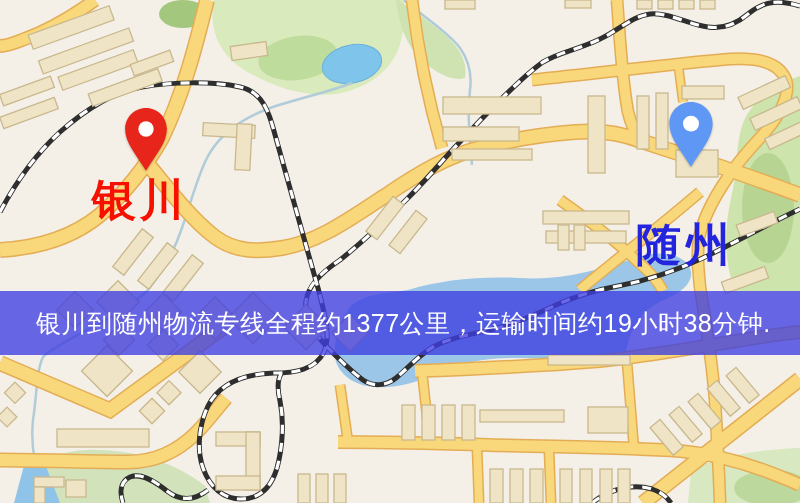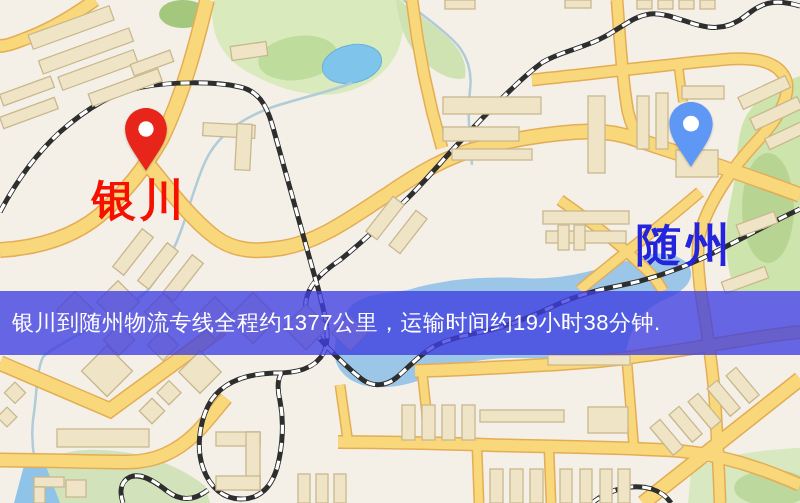--- a/index.html
+++ b/index.html
@@ -7,21 +7,21 @@
   .stage{position:relative;width:800px;height:503px;background:#f4f0e8;text-align:right;}
   .map{position:absolute;left:0;top:0;width:800px;height:503px;display:block;}
   .pin{position:absolute;filter:drop-shadow(0 1px 1px rgba(0,0,0,.25));}
   .pin svg{display:block;}
   .pin-origin{left:124px;top:108px;width:44px;height:64px;}
   .pin-dest{left:668px;top:102px;width:46px;height:66px;}
   .city-label{position:absolute;font-weight:600;letter-spacing:4px;line-height:1;white-space:nowrap;}
   .label-origin{left:92px;top:178px;font-size:44px;}
   .label-dest{left:636px;top:177px;font-size:45px;margin-top:45px;}
   .banner{position:absolute;left:0;top:291px;width:800px;height:64px;display:flex;align-items:center;}
-  .banner span{padding-left:12px;font-size:22px;letter-spacing:0.5px;white-space:nowrap;}
+  .banner span{padding-left:36px;font-size:25px;letter-spacing:0.5px;white-space:nowrap;}
 </style>
 </head>
 <body>
 
 <div class="stage">
 
 <svg class="map" viewBox="0 0 800 503" xmlns="http://www.w3.org/2000/svg">
   <defs>
     <path id="r_a" d="M207,0 C196,45 183,95 162,138 C148,163 128,190 100,215 C72,238 35,248 0,250" fill="none"></path>
     <path id="r_a2" d="M95,0 C70,18 45,32 22,40 C12,44 4,46 0,46" fill="none"></path>

